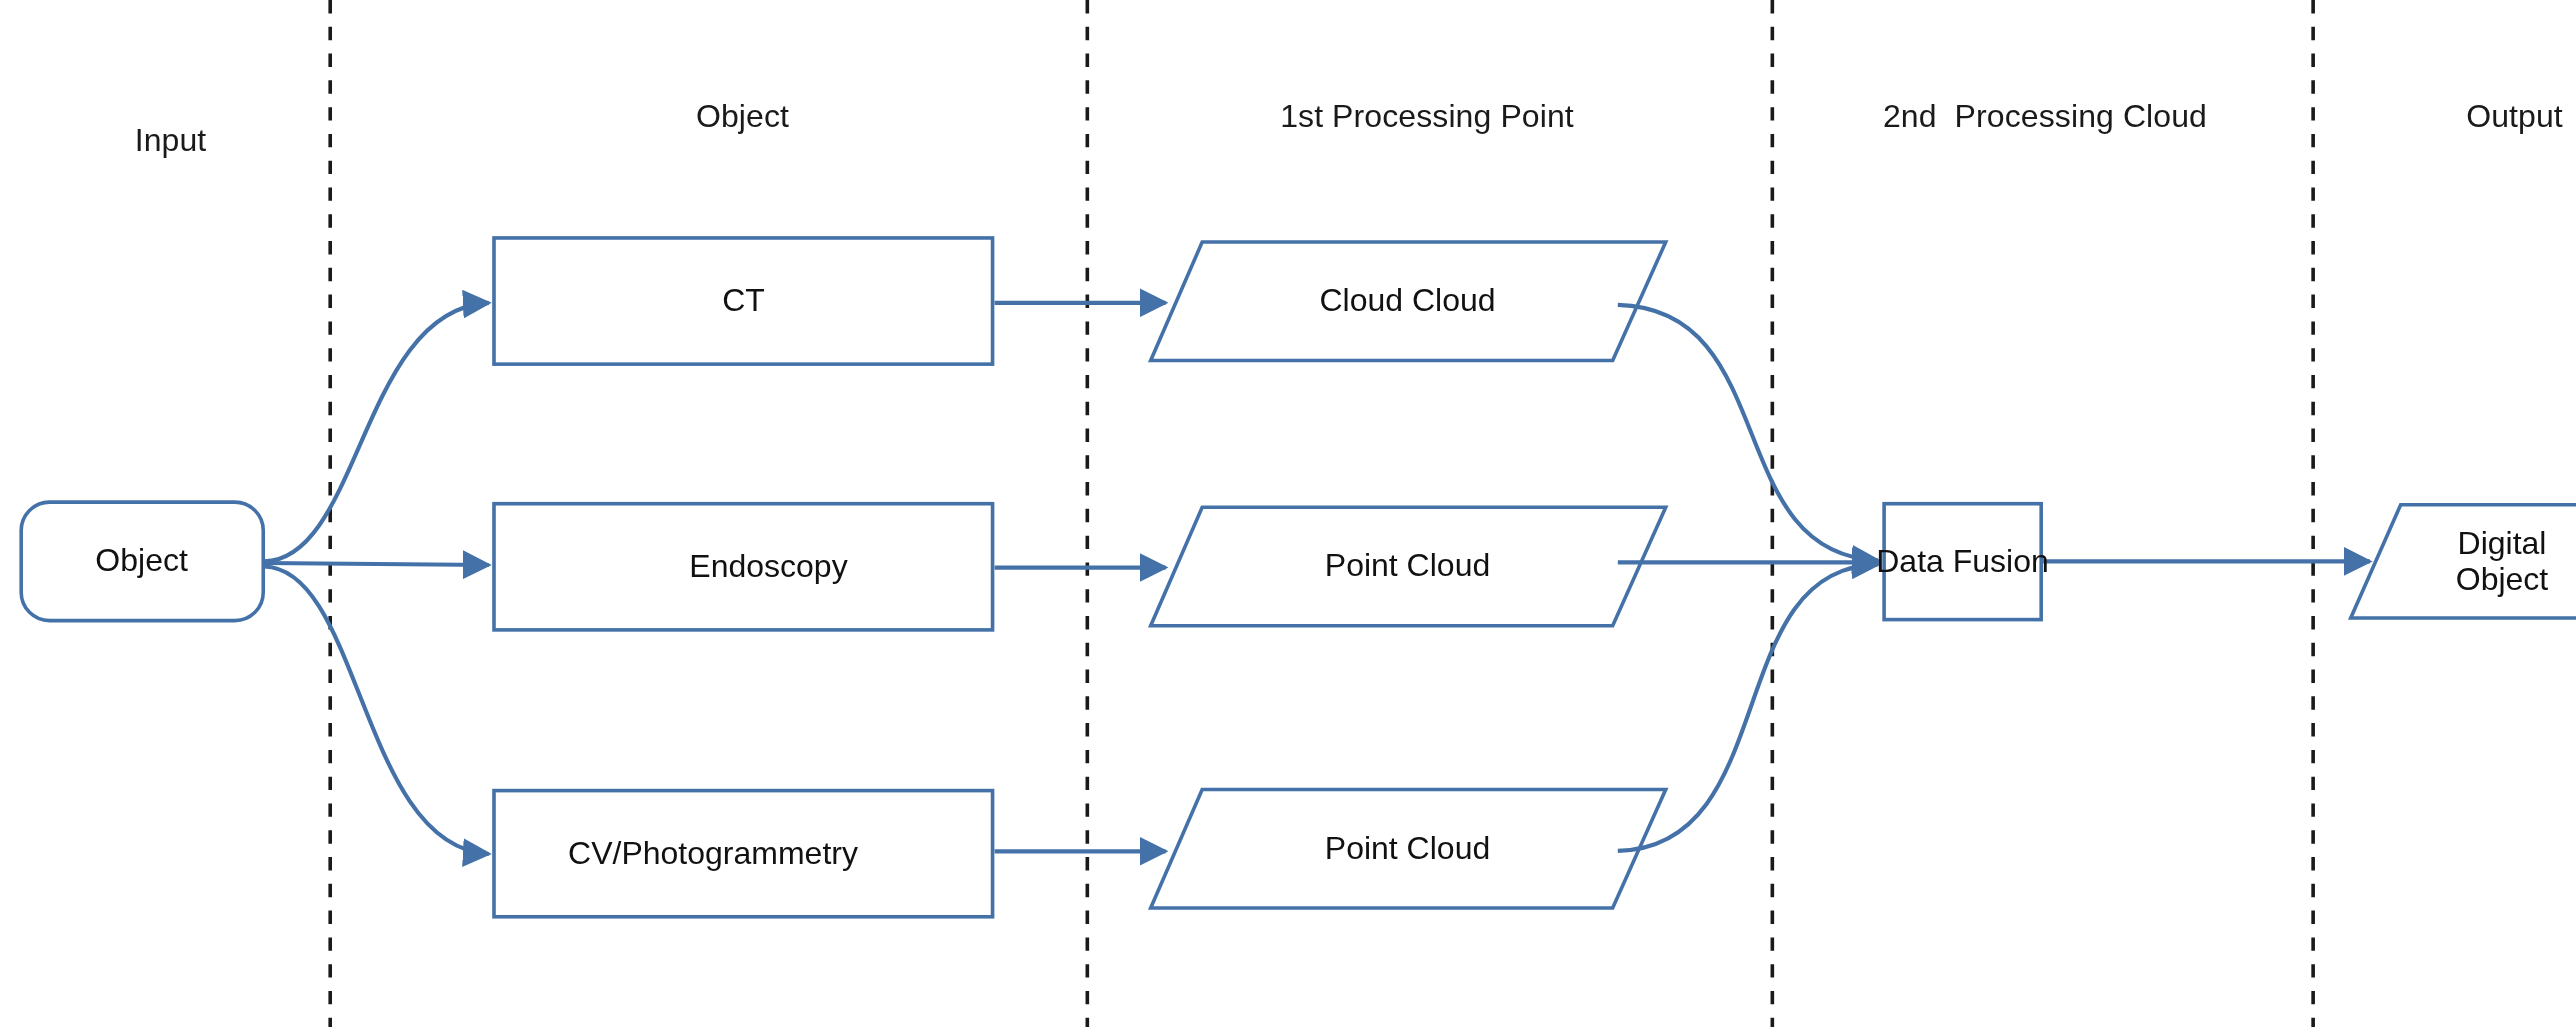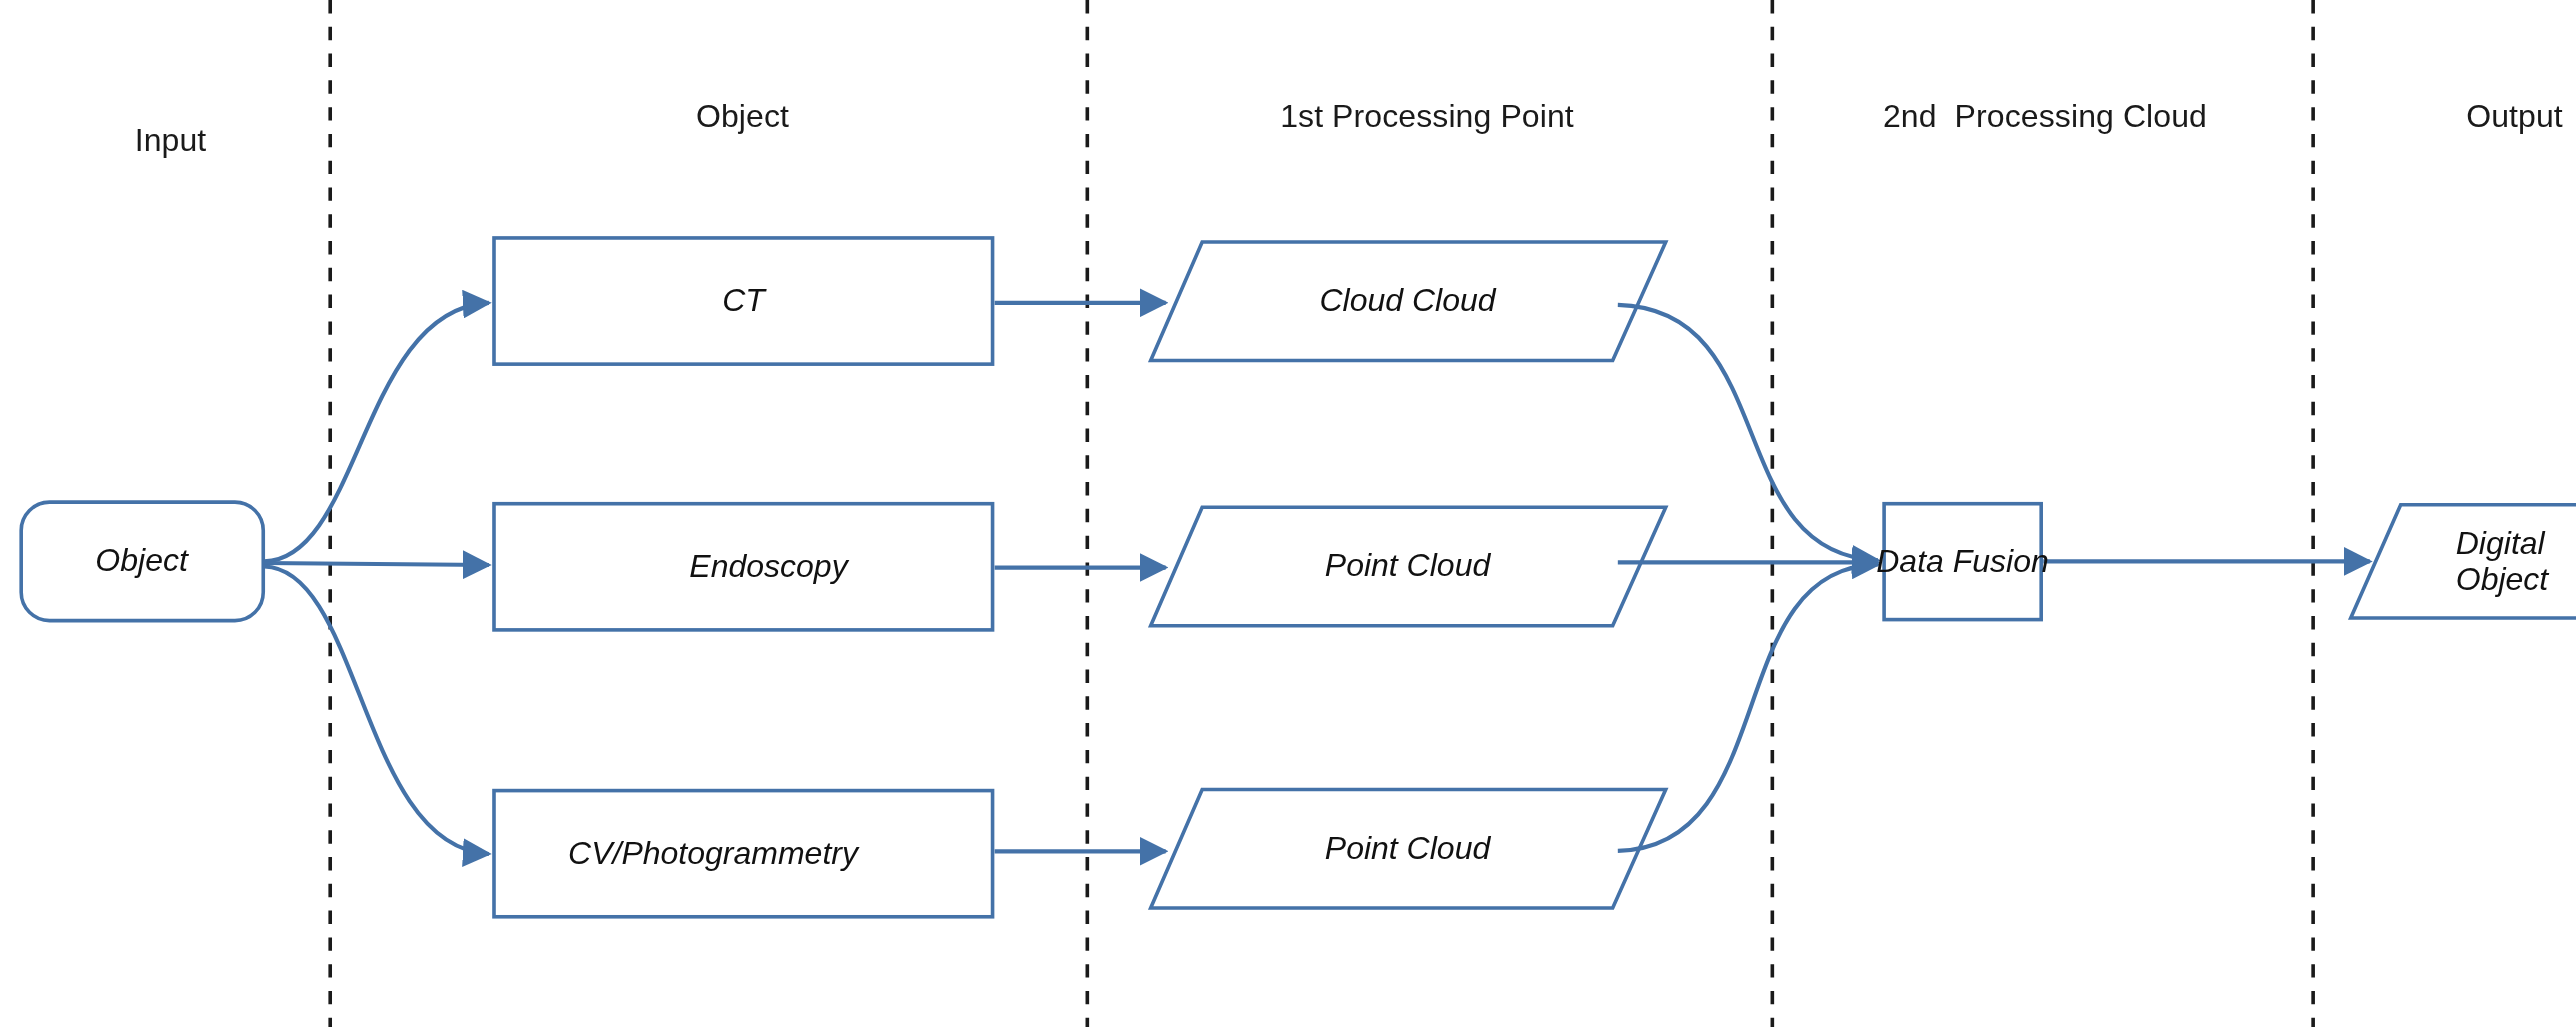--- a/index.html
+++ b/index.html
@@ -34,25 +34,24 @@
     font-weight: 400;
     letter-spacing: 0.1px;
   }
   .node-label {
     position: absolute;
     display: flex;
     align-items: center;
     justify-content: center;
     font-size: 32px;
     color: #111111;
-    text-align: left;
+    text-align: center;
     line-height: 1.12;
     white-space: pre-line;
     pointer-events: none;
-    font-style: italic;
   }
 </style>
 </head>
 <body>
 
 <div id="canvas">
 
   <svg class="layer" viewBox="0 0 5207 1994">
     <defs>
       <marker id="ah" viewBox="0 0 10 10" refX="9" refY="5" markerWidth="7" markerHeight="7" orient="auto-start-reverse">

